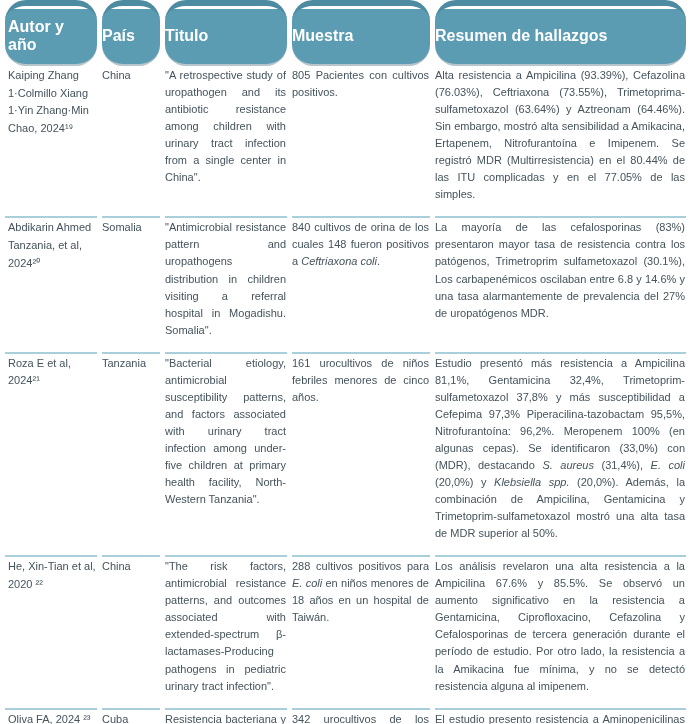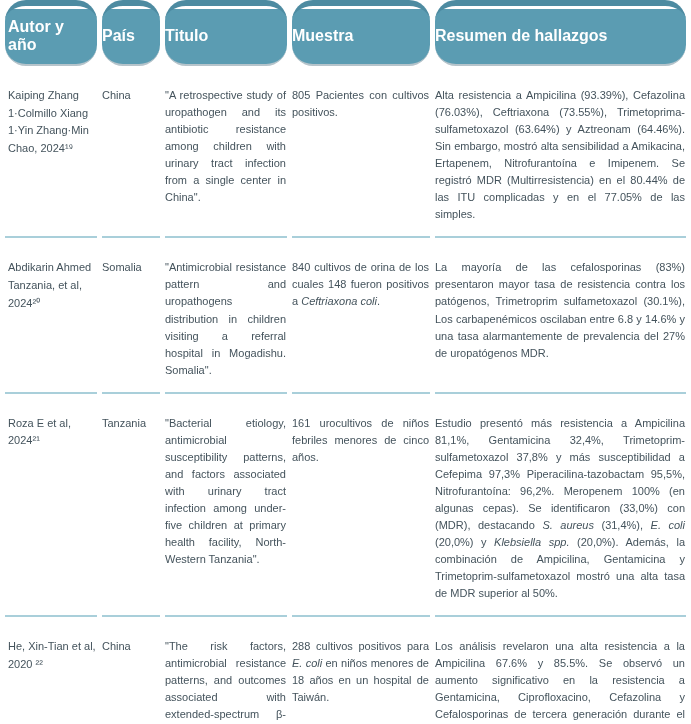--- a/index.html
+++ b/index.html
@@ -30,21 +30,21 @@
     vertical-align: middle;
     padding: 12px 2px 10px 0;
     border-bottom: 2px solid #b6c4cb;
     border-radius: 21px;
   }
   th:first-child { padding-left: 3px; }
   td {
     vertical-align: top;
     font-size: 11px;
     line-height: 1.55;
-    padding: 21px 1px 13px 0;
+    padding: 1px 1px 13px 0;
     border-bottom: 2px solid #a9cfda;
   }
   td:first-child { padding-left: 3px; }
   tbody tr:last-child td { border-bottom: 3px solid #9fc6d3; }
   .c-titulo, .c-muestra, .c-resumen { text-align: justify; }
   .c-autor { line-height: 1.6; }
   i { font-style: italic; }
 </style>
 </head>
 <body>

